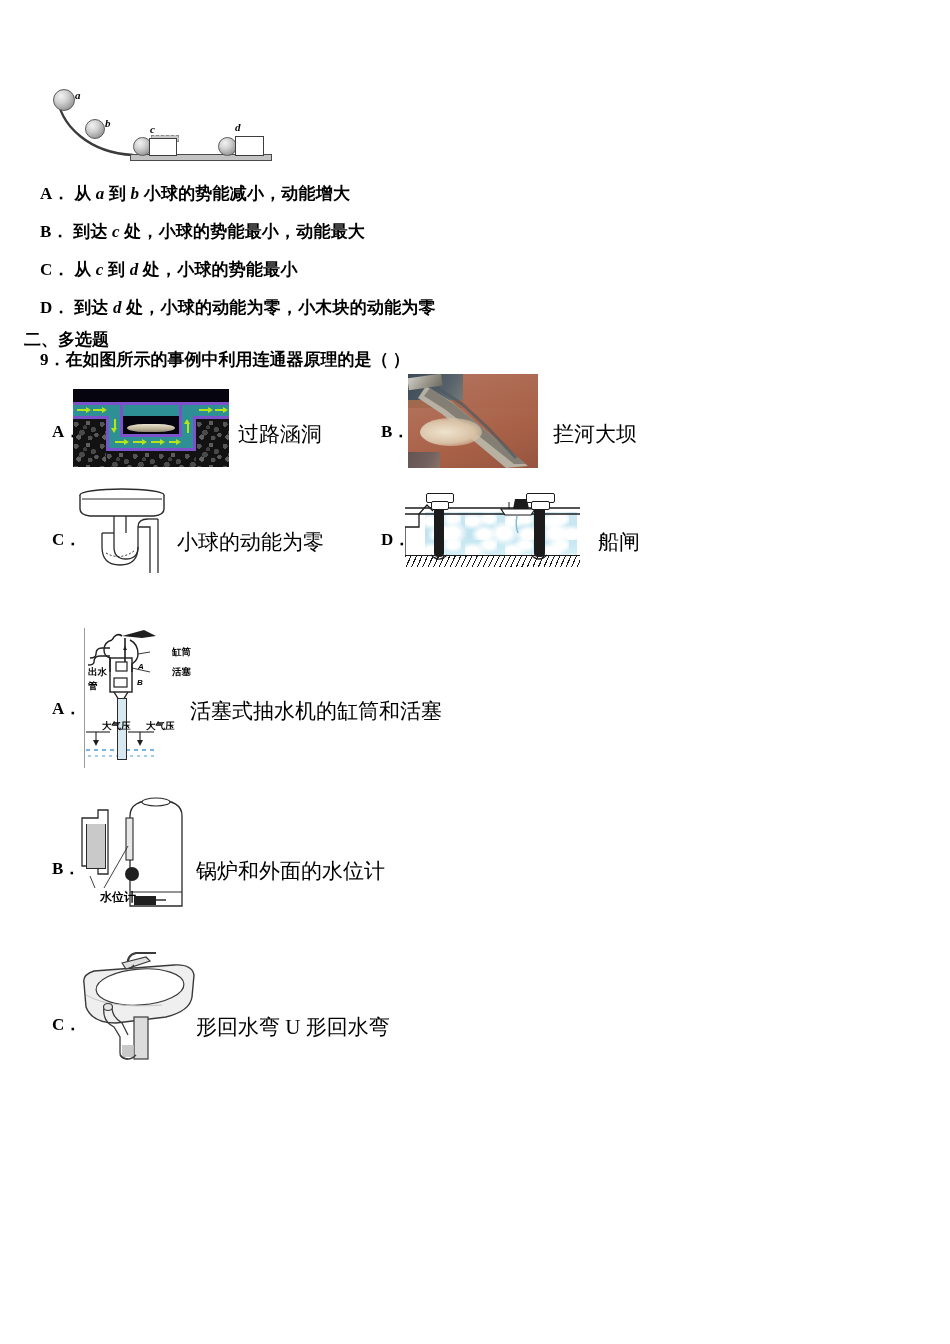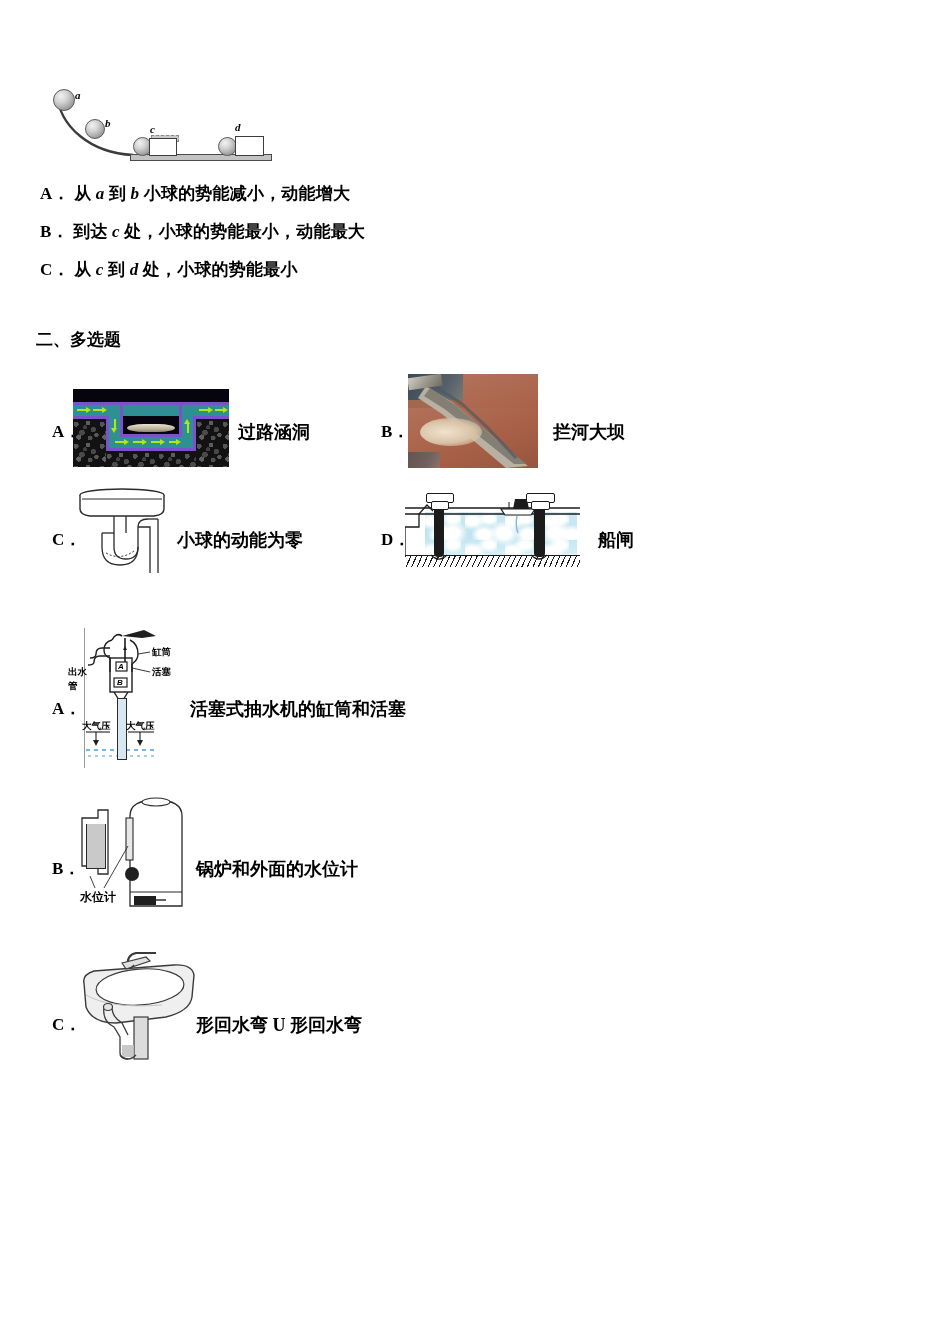--- a/index.html
+++ b/index.html
@@ -45,22 +45,22 @@
     font-weight: bold;
     white-space: nowrap;
   }
   .choice-letter {
     position: absolute;
     font-size: 17px;
     font-weight: bold;
   }
   .choice-text {
     position: absolute;
-    font-size: 18px;
-    font-weight: bold;
+    font-size: 21px;
+    font-weight: normal;
     white-space: nowrap;
   }
 
   
   .fig1 { position: absolute; left: 45px; top: 85px; width: 240px; height: 80px; }
 
   .ball {
     position: absolute;
     border-radius: 50%;
     background: radial-gradient(circle at 35% 30%, #f2f2f2 0%, #d2d2d2 35%, #9a9a9a 75%, #6f6f6f 100%);
@@ -168,20 +168,21 @@
     background: repeating-linear-gradient(115deg, #1b1b1b 0 1px, transparent 1px 5px);
   }
 
   
   .mini-lab {
     position: absolute;
     font-size: 9.5px;
     font-weight: bold;
     white-space: nowrap;
     font-family: Liberation Sans, sans-serif;
+    margin-left: 20px;
   }
   .pump-tube { position: absolute; background: #d8e8f0; border: 1.2px solid #2b2b2b; }
   .verticalrule { position: absolute; background: #9a9a9a; width: 1px; }
 
   .boiler-body {
     position: absolute;
     background: linear-gradient(90deg, #f6f6f6 0%, #ffffff 14%, #e2e2e2 48%, #b9b9b9 78%, #8f8f8f 100%);
     border: 1.3px solid #2a2a2a;
   }
   .gauge-glass {
@@ -227,23 +228,30 @@
   <div class="opt-line" style="left:40px; top:182px;">
     <span class="lbl">A</span><span>．</span>
     <span>从 </span><span class="ital">a</span><span> 到 </span><span class="ital">b</span><span> 小球的势能减小，动能增大</span>
   </div>
 
   <div class="opt-line" style="left:40px; top:258px;">
     <span class="lbl">C</span><span>．</span>
     <span>从 </span><span class="ital">c</span><span> 到 </span><span class="ital">d</span><span> 处，小球的势能最小</span>
   </div>
 
-
-  <div class="sec-head" style="left:36px; top:328px;">二、多选题</div>
-
+  <div class="opt-line" style="left:40px; top:296px;">
+    <span class="lbl">D</span><span>．</span>
+    <span>到达 </span><span class="ital">d</span><span> 处，小球的动能为零，小木块的动能为零</span>
+  </div>
+
+  <div class="sec-head" style="left:24px; top:328px;">二、多选题</div>
+
+  <div class="q-head" style="left:40px; top:348px;">
+    <span>9．</span><span>在如图所示的事例中利用连通器原理的是（  ）</span>
+  </div>
 
   <div class="choice-letter" style="left:52px; top:420px;">A．</div>
   <div class="imgbox culvert" style="left:73px; top:389px; width:156px; height:78px;">
 
     <div class="cul-wall" style="left:0; top:13px; width:156px; height:3px;"></div>
     <div class="cul-water" style="left:0; top:16px; width:156px; height:11px;"></div>
     <div class="cul-wall" style="left:0; top:27px; width:44px; height:3px;"></div>
     <div class="cul-wall" style="left:112px; top:27px; width:44px; height:3px;"></div>
 
     <div class="cul-water" style="left:36px; top:27px; width:11px; height:32px;"></div>

